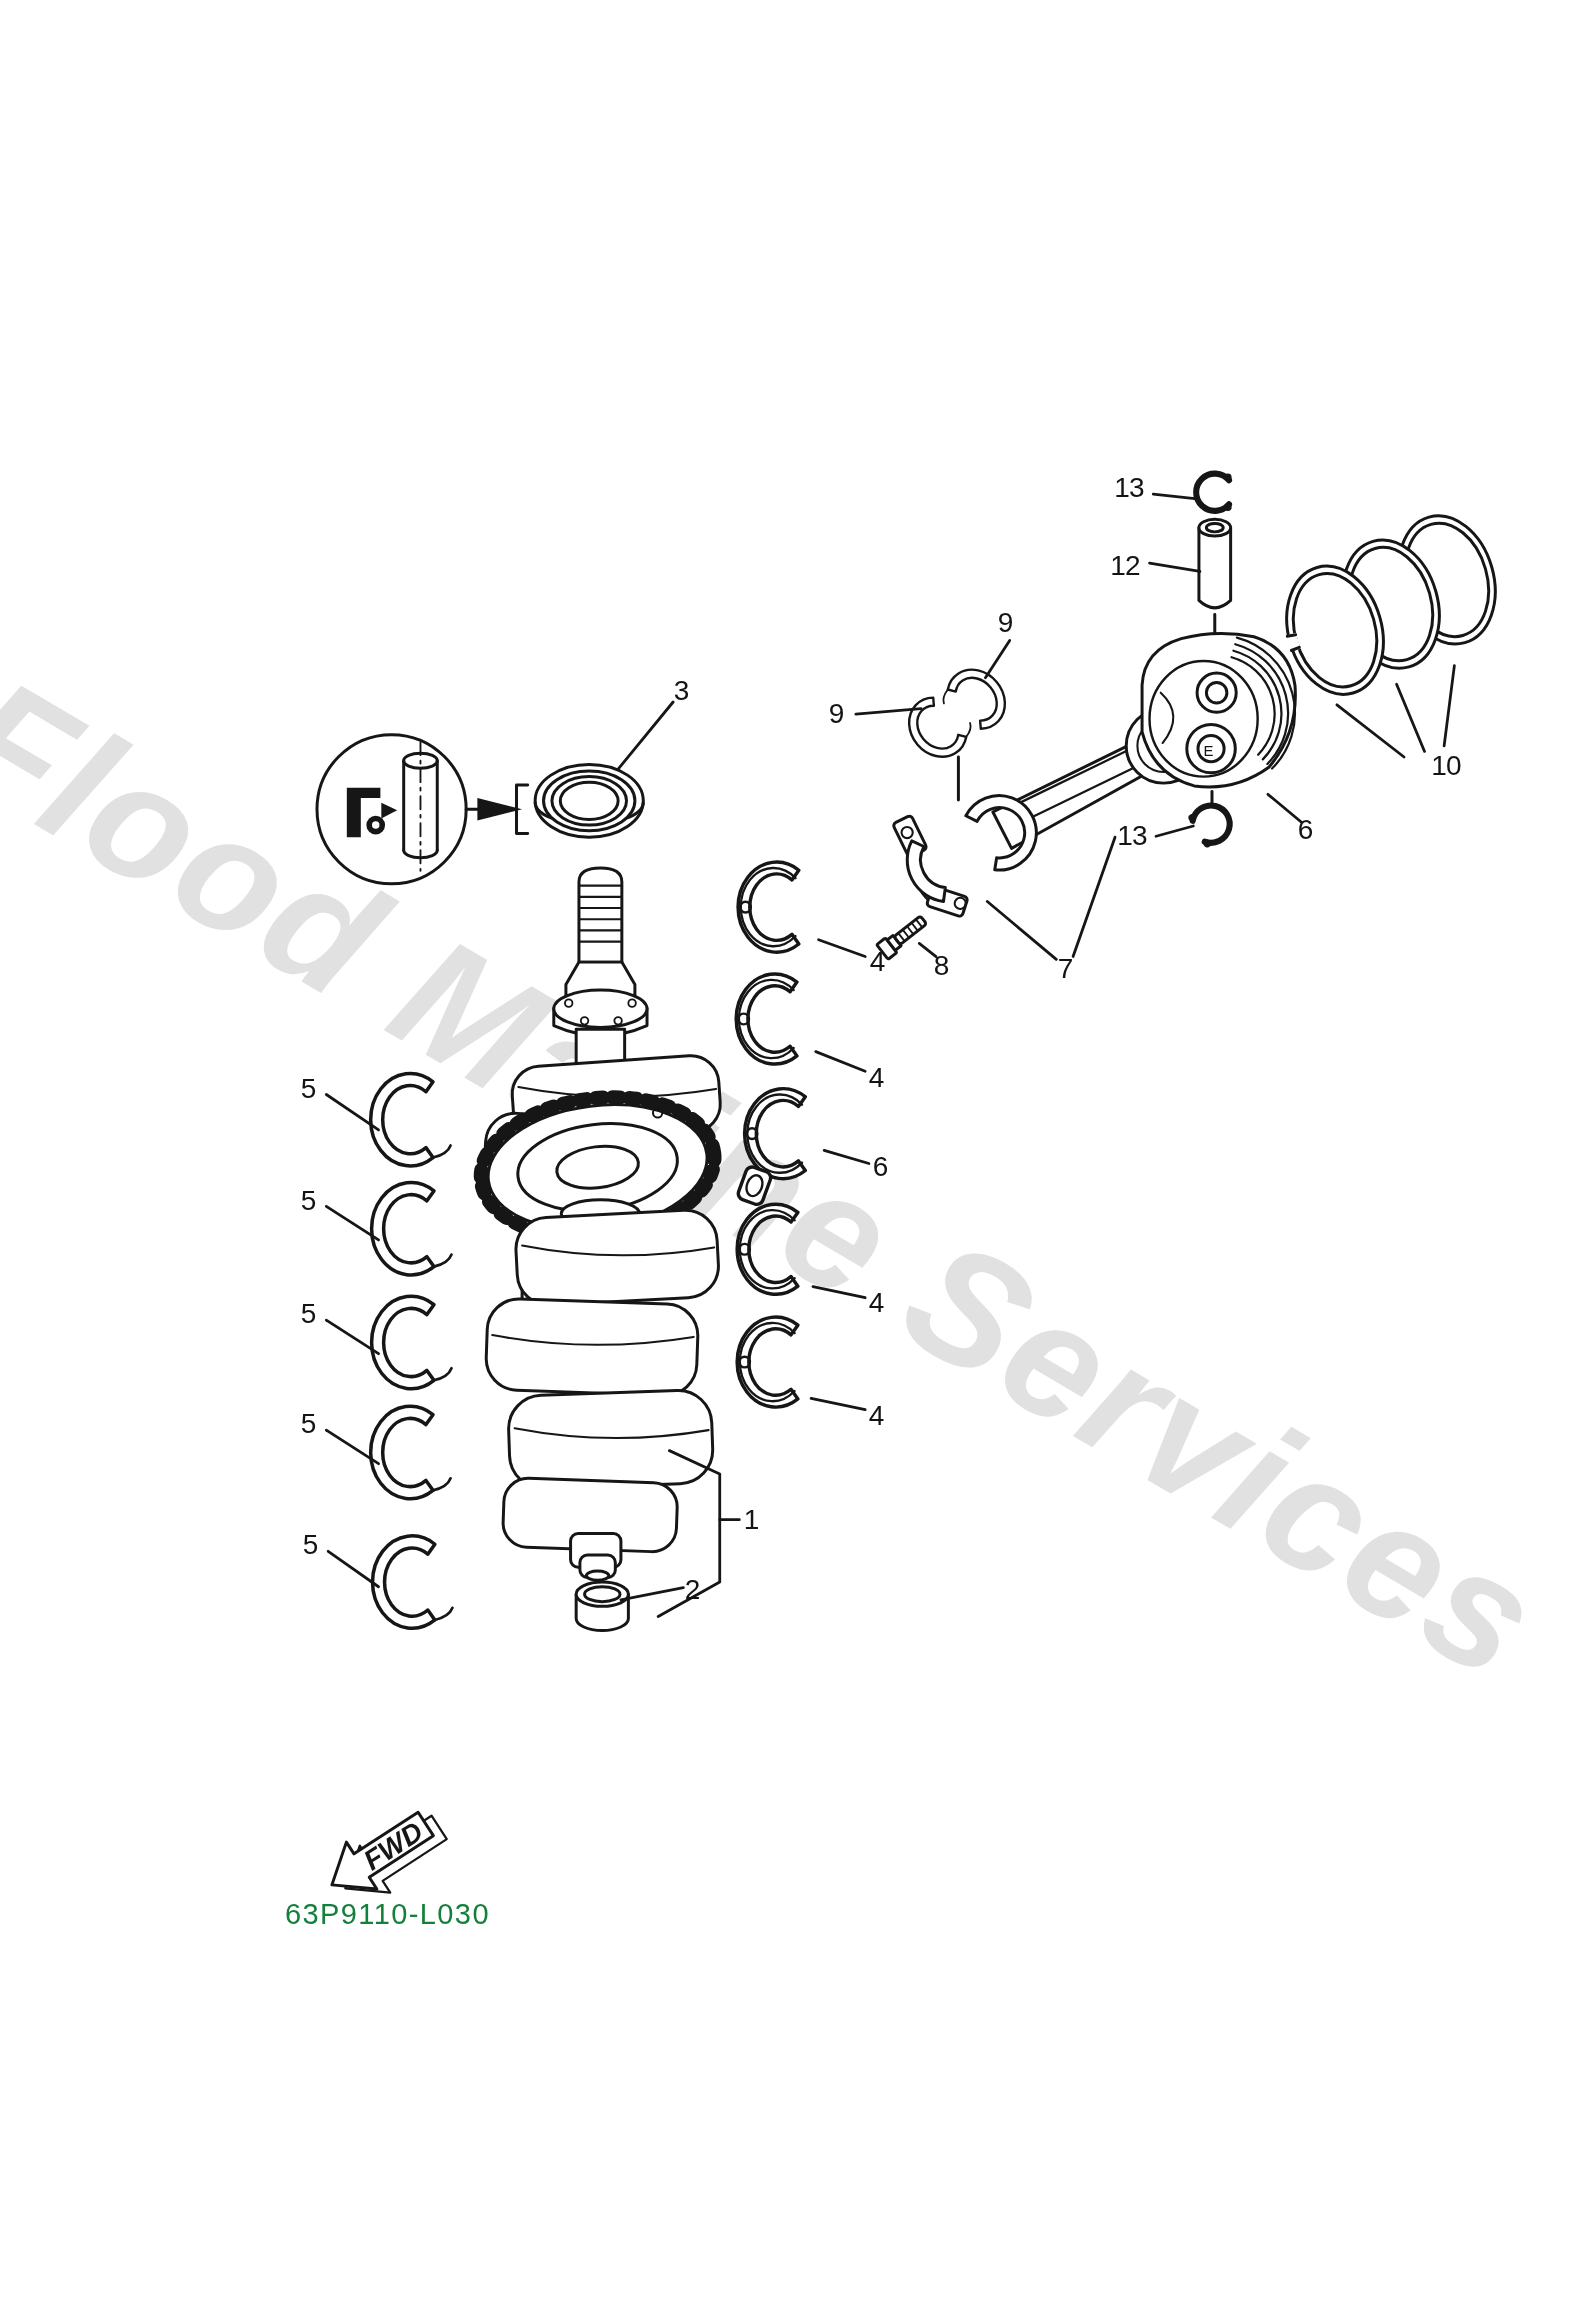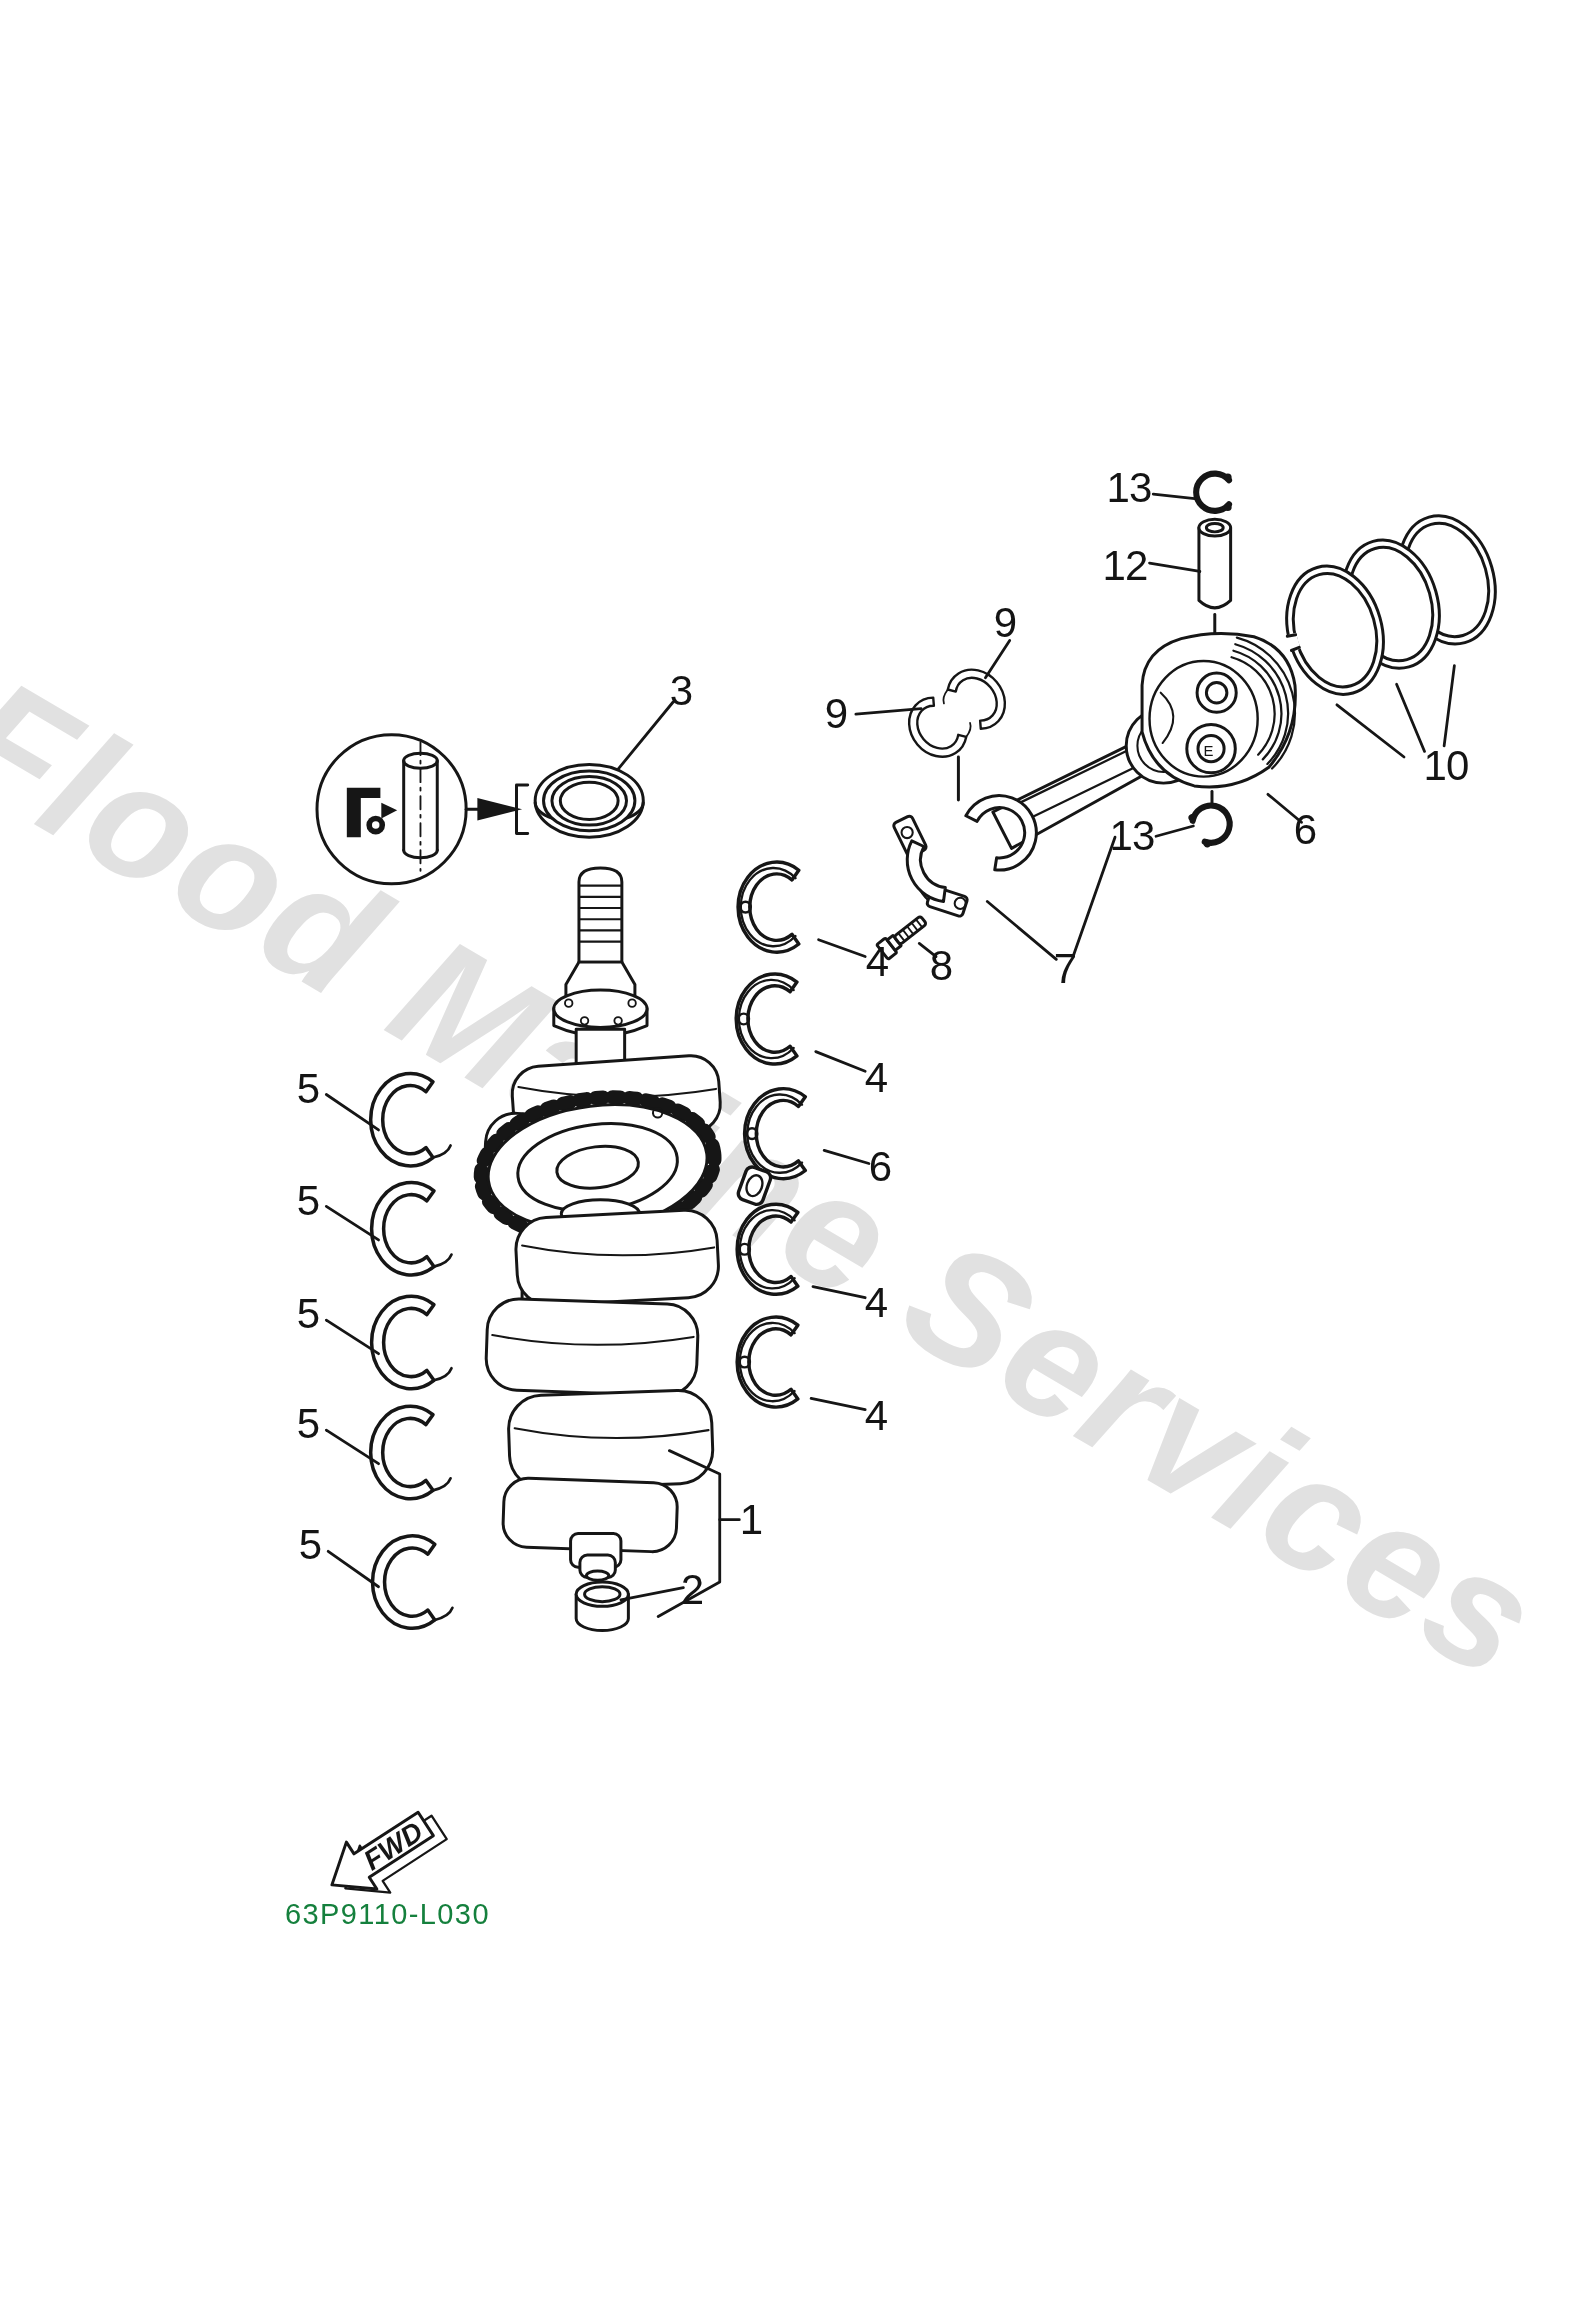--- a/index.html
+++ b/index.html
@@ -10,21 +10,21 @@
   .watermark{
     position:absolute;left:18.6px;top:641px;z-index:0;white-space:nowrap;
     font-family:"Liberation Sans",sans-serif;font-size:164px;font-weight:bold;font-style:italic;
     letter-spacing:2.8px;color:#e1e1e1;transform-origin:0 0;transform:rotate(30.5deg);
     user-select:none;
   }
   svg.diagram{position:absolute;left:0;top:0;z-index:1}
   .callout-layer{position:absolute;left:0;top:0;width:100%;height:100%;z-index:2}
   .callout{
     position:absolute;transform:translate(-50%,-50%);
-    font-size:42px;color:#141414;letter-spacing:-0.9px;line-height:1;
+    font-size:28px;color:#141414;letter-spacing:-0.9px;line-height:1;
   }
   .part-code{
     position:absolute;left:285px;top:1898px;z-index:2;
     font-size:29px;color:#15803d;letter-spacing:1.4px;
   }
 </style>
 </head>
 <body>
 
 <div class="watermark" style="color: rgb(225, 225, 225);">Flood Marine Services</div>

